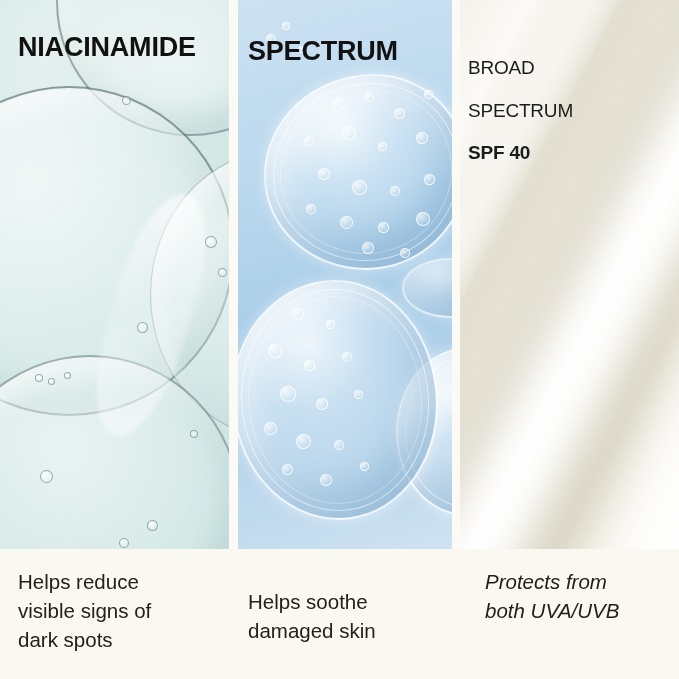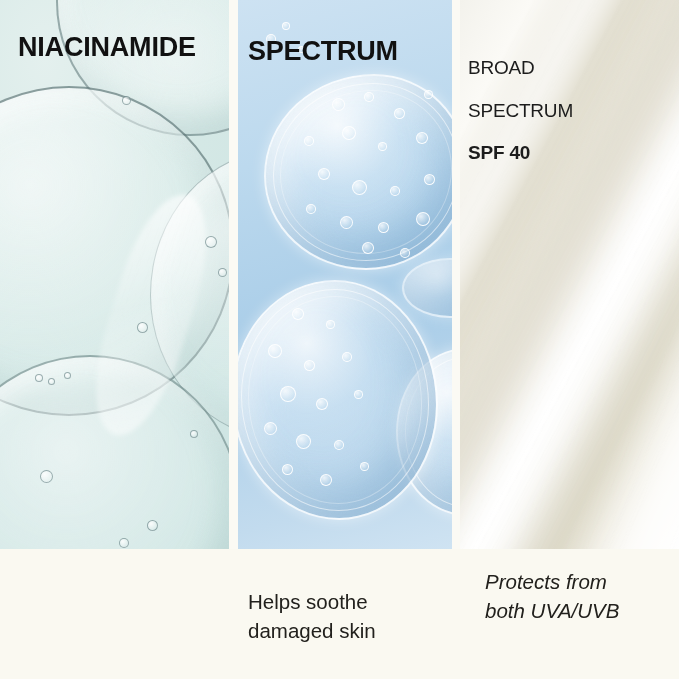--- a/index.html
+++ b/index.html
@@ -328,19 +328,22 @@
 
   <div class="heading heading-2">SPECTRUM</div>
 
   <div class="heading heading-3">
     <div>BROAD</div>
     <div>SPECTRUM</div>
     <div class="bold">SPF 40</div>
   </div>
 
   <div class="captions">
+    <div class="caption caption-1">Helps reduce
+visible signs of
+dark spots</div>
     <div class="caption caption-2">Helps soothe
 damaged skin</div>
     <div class="caption caption-3">Protects from
 both UVA/UVB</div>
   </div>
 
 </div>
 
 </body></html>

